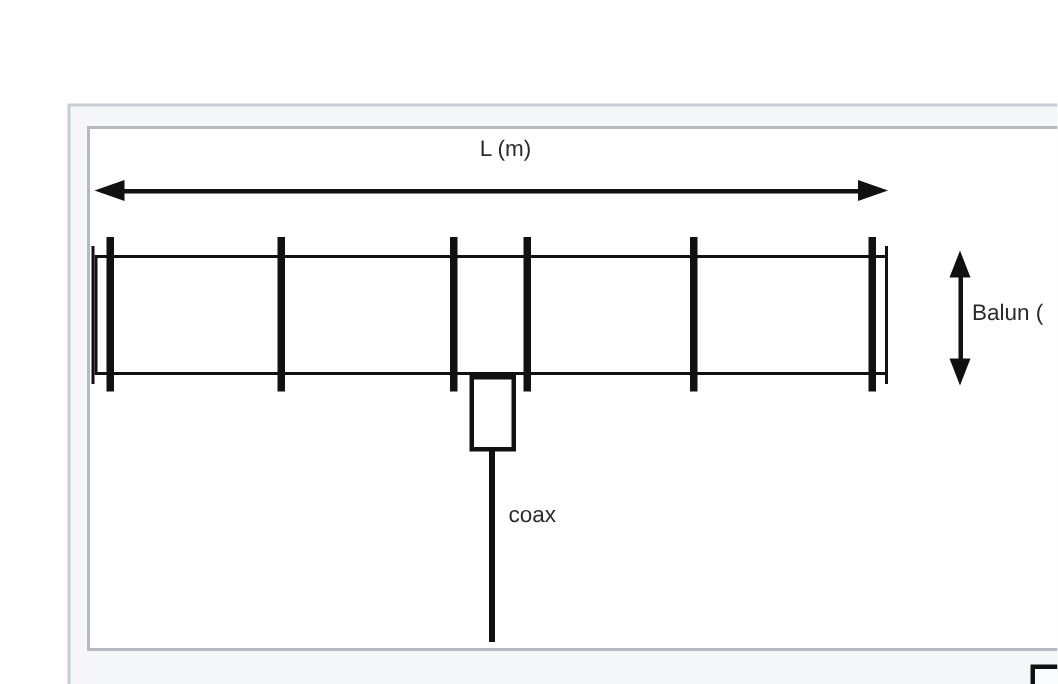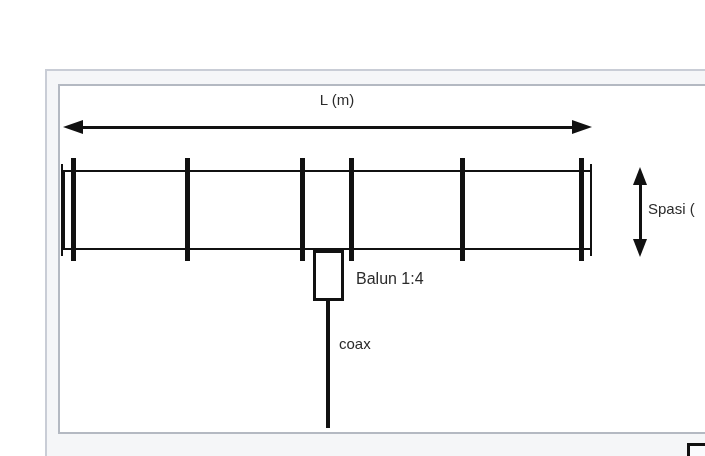--- a/index.html
+++ b/index.html
@@ -124,22 +124,21 @@
   <div class="abs el el1"></div>
   <div class="abs el el2"></div>
   <div class="abs el el3"></div>
   <div class="abs el el4"></div>
   <div class="abs el el5"></div>
   <div class="abs el el6"></div>
 
   <div class="abs v-head-top"></div>
   <div class="abs v-shaft"></div>
   <div class="abs v-head-bottom"></div>
-  <div class="label label-spacing">Spasi (</div>
+  <div class="label label-spacing">Balun (</div>
 
   <div class="abs balun"></div>
-  <div class="label label-balun">Balun 1:4</div>
   <div class="abs coax-line"></div>
   <div class="label label-coax">coax</div>
 
   <div class="abs next-figure"></div>
 
 </div>
 
 </body></html>

